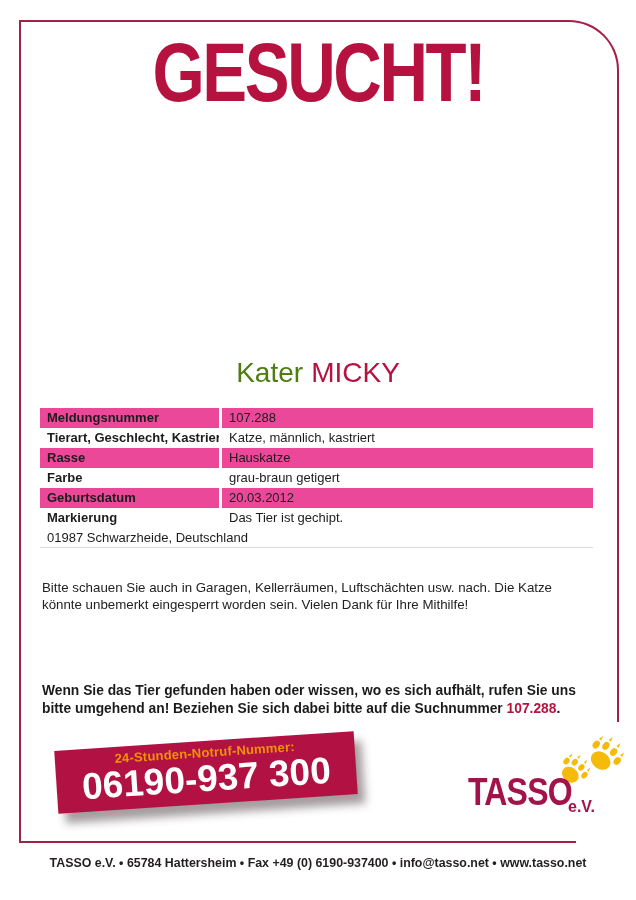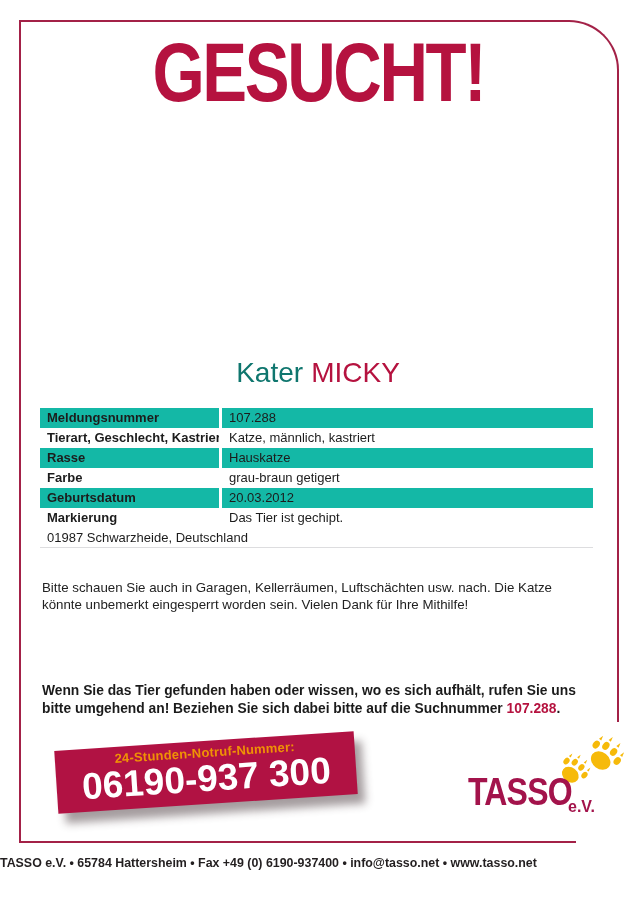--- a/index.html
+++ b/index.html
@@ -27,29 +27,29 @@
   .title span{
     display:inline-block;font-size:84px;font-weight:bold;color:#b5123f;
     letter-spacing:-3px;transform:scaleX(0.80);transform-origin:center;
     line-height:1.0;white-space:nowrap;
   }
   
   .petname{
     position:absolute;top:358px;left:0;width:636px;text-align:center;
     font-size:28px;line-height:1.1;white-space:nowrap;
   }
-  .petname .prefix{color:#0f766e;font-weight:normal;letter-spacing:0px;}
+  .petname .prefix{color:#4d7c0f;font-weight:normal;letter-spacing:0px;}
   .petname .name{color:#b5123f;font-weight:normal;letter-spacing:0px;margin-left:8px;}
   
   .dtable{
     position:absolute;left:40px;top:408px;width:553px;
     font-size:13px;color:#1c1c1c;
   }
   .drow{display:flex;height:20px;line-height:20px;}
-  .drow.gray .cell{background:#14b8a6;}
+  .drow.gray .cell{background:#ec4899;}
   .drow.white .cell{background:#ffffff;}
   .drow:last-child .cell{border-bottom:1px solid #dddddf;}
   .cell{overflow:hidden;white-space:nowrap;}
   .cell.lbl{width:172px;font-weight:bold;padding-left:7px;border-right:3px solid #ffffff;}
   .cell.val{flex:1;padding-left:7px;}
   
   .note{
     position:absolute;left:42px;top:579px;width:545px;
     font-size:13.3px;line-height:1.28;color:#222222;
   }
@@ -80,21 +80,21 @@
     transform:scaleX(0.82);transform-origin:left center;line-height:1;
   }
   .logo .ev{
     position:absolute;left:100px;top:68px;font-size:16px;font-weight:bold;color:#a3134b;
   }
   .paw{position:absolute;}
   .paw1{left:88px;top:22px;width:36px;height:36px;transform:rotate(38deg);}
   .paw2{left:116px;top:4px;width:42px;height:42px;transform:rotate(38deg);}
   
   .footer{
-    position:absolute;top:856px;left:0;width:636px;text-align:left;
+    position:absolute;top:856px;left:0;width:636px;text-align:center;
     font-size:12.4px;font-weight:bold;color:#231f20;letter-spacing:0px;
   }
 </style>
 </head>
 <body>
 
 <div class="frame-topright"></div>
 <div class="frame-left"></div>
 <div class="frame-bottom"></div>
 

